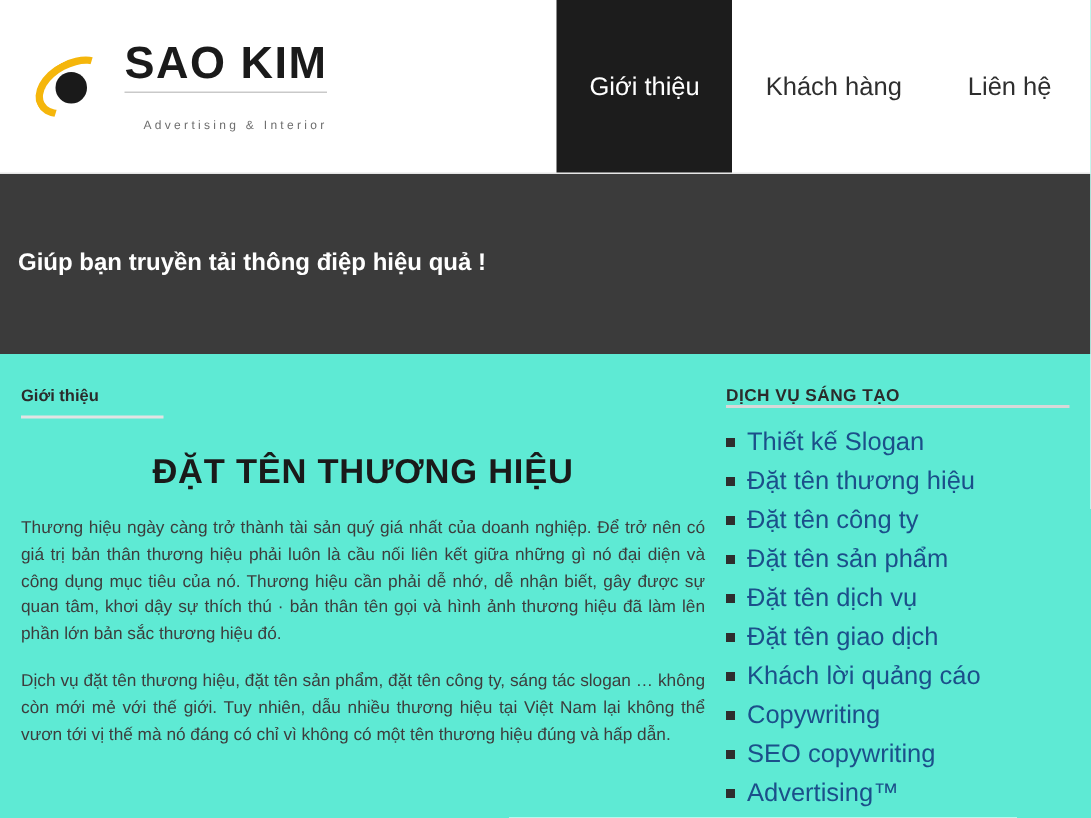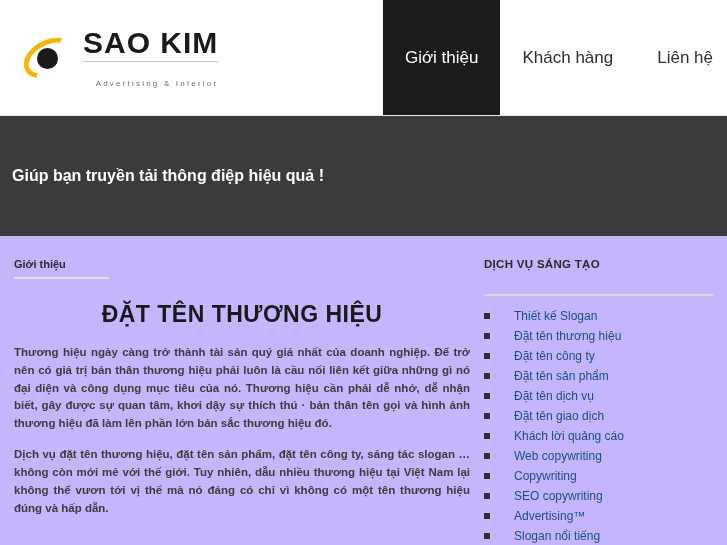--- a/index.html
+++ b/index.html
@@ -8,21 +8,21 @@
     width: 727px; height: 545px;
     background: #ffffff;
     font-family: "Liberation Sans", sans-serif;
     overflow: hidden;
   }
   #page {
     position: relative;
     width: 727px;
     height: 545px;
     overflow: hidden;
-    background: #c4b5fd;
+    background: #5eead4;
   }
 
   
   .header {
     position: relative;
     height: 116px;
     background: #ffffff;
     border-bottom: 1px solid #e6e6e6;
     display: flex;
     align-items: stretch;
@@ -86,21 +86,21 @@
     padding: 0 22px;
     font-size: 17px;
     color: #2e2e2e;
     cursor: pointer;
     white-space: nowrap;
   }
   .nav-item.active {
     background: #1c1c1c;
     color: #ffffff;
   }
-  .nav-item:last-child { padding-right: 14px; }
+  .nav-item:last-child { padding-right: 26px; }
 
   
   .banner {
     height: 120px;
     background: #3b3b3b;
     display: flex;
     align-items: center;
     padding-left: 12px;
   }
   .banner-text {
@@ -133,59 +133,57 @@
     color: #1a1a1a;
     margin: 22px 0 16px 0;
     letter-spacing: 0.5px;
   }
   .para {
     font-size: 11.5px;
     line-height: 1.55;
     color: #3d3d3d;
     text-align: justify;
     margin: 0 0 13px 0;
-    font-weight: bold;
   }
 
   
   .sidebar {
     width: 229px;
     padding-top: 22px;
   }
   .sidebar-title {
     font-size: 11.5px;
     font-weight: bold;
     color: #2b2b2b;
     letter-spacing: 0.3px;
-    padding-bottom: 24px;
+    padding-bottom: 0;
     border-bottom: 2px solid #d8d8d8;
   }
   .sidebar-list {
     list-style: none;
     margin: 10px 0 0 0;
     padding: 0;
   }
   .sidebar-list li {
     display: flex;
     align-items: center;
     padding: 3px 0;
   }
   .bullet {
     width: 6px; height: 6px;
     background: #2e2e2e;
     margin-right: 8px;
     flex: none;
   }
   .sidebar-link {
-    font-size: 12px;
+    font-size: 17px;
     color: #1b4f8a;
     text-decoration: none;
     cursor: pointer;
     white-space: nowrap;
-    margin-left: 16px;
   }
 </style>
 </head>
 <body>
 
 <div id="page">
 
   <div class="header">
     <div class="logo-wrap">
       <div class="logo-mark">
@@ -245,24 +243,20 @@
         <li>
             <span class="bullet"></span>
             <a class="sidebar-link">Đặt tên giao dịch</a>
           </li>
         <li>
             <span class="bullet"></span>
             <a class="sidebar-link">Khách lời quảng cáo</a>
           </li>
         <li>
             <span class="bullet"></span>
-            <a class="sidebar-link">Web copywriting</a>
-          </li>
-        <li>
-            <span class="bullet"></span>
             <a class="sidebar-link">Copywriting</a>
           </li>
         <li>
             <span class="bullet"></span>
             <a class="sidebar-link">SEO copywriting</a>
           </li>
         <li>
             <span class="bullet"></span>
             <a class="sidebar-link">Advertising™</a>
           </li>

